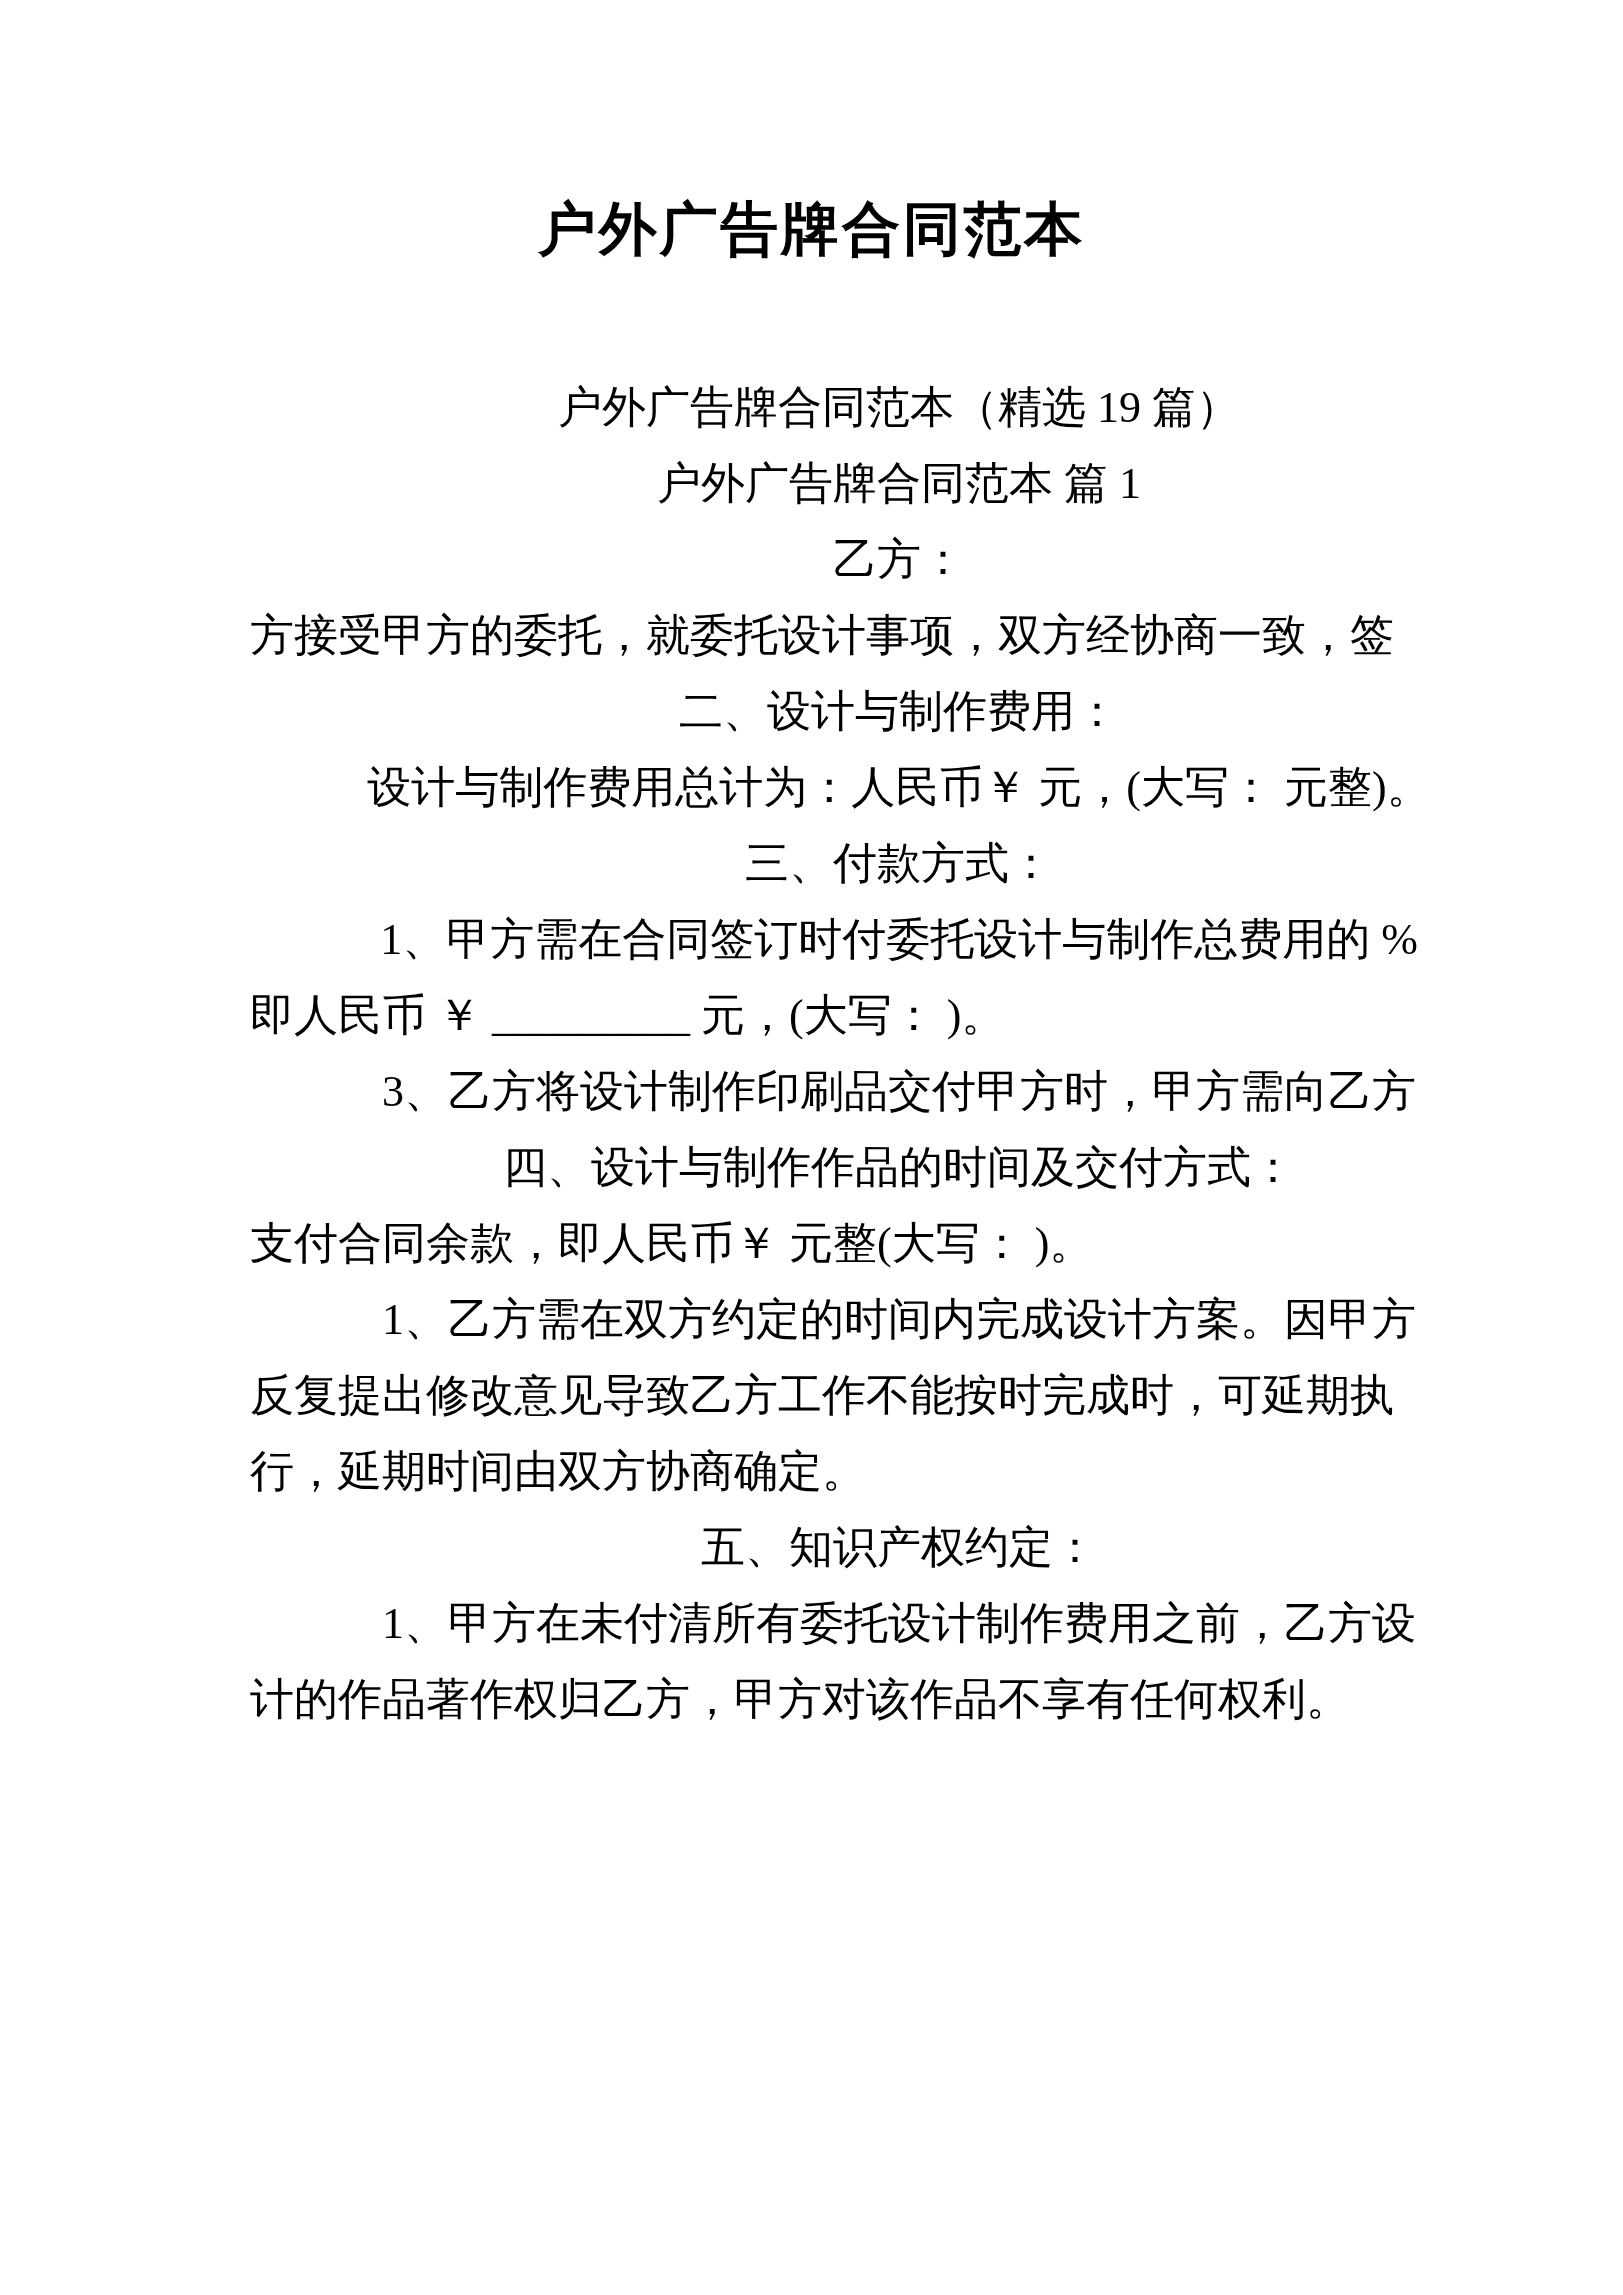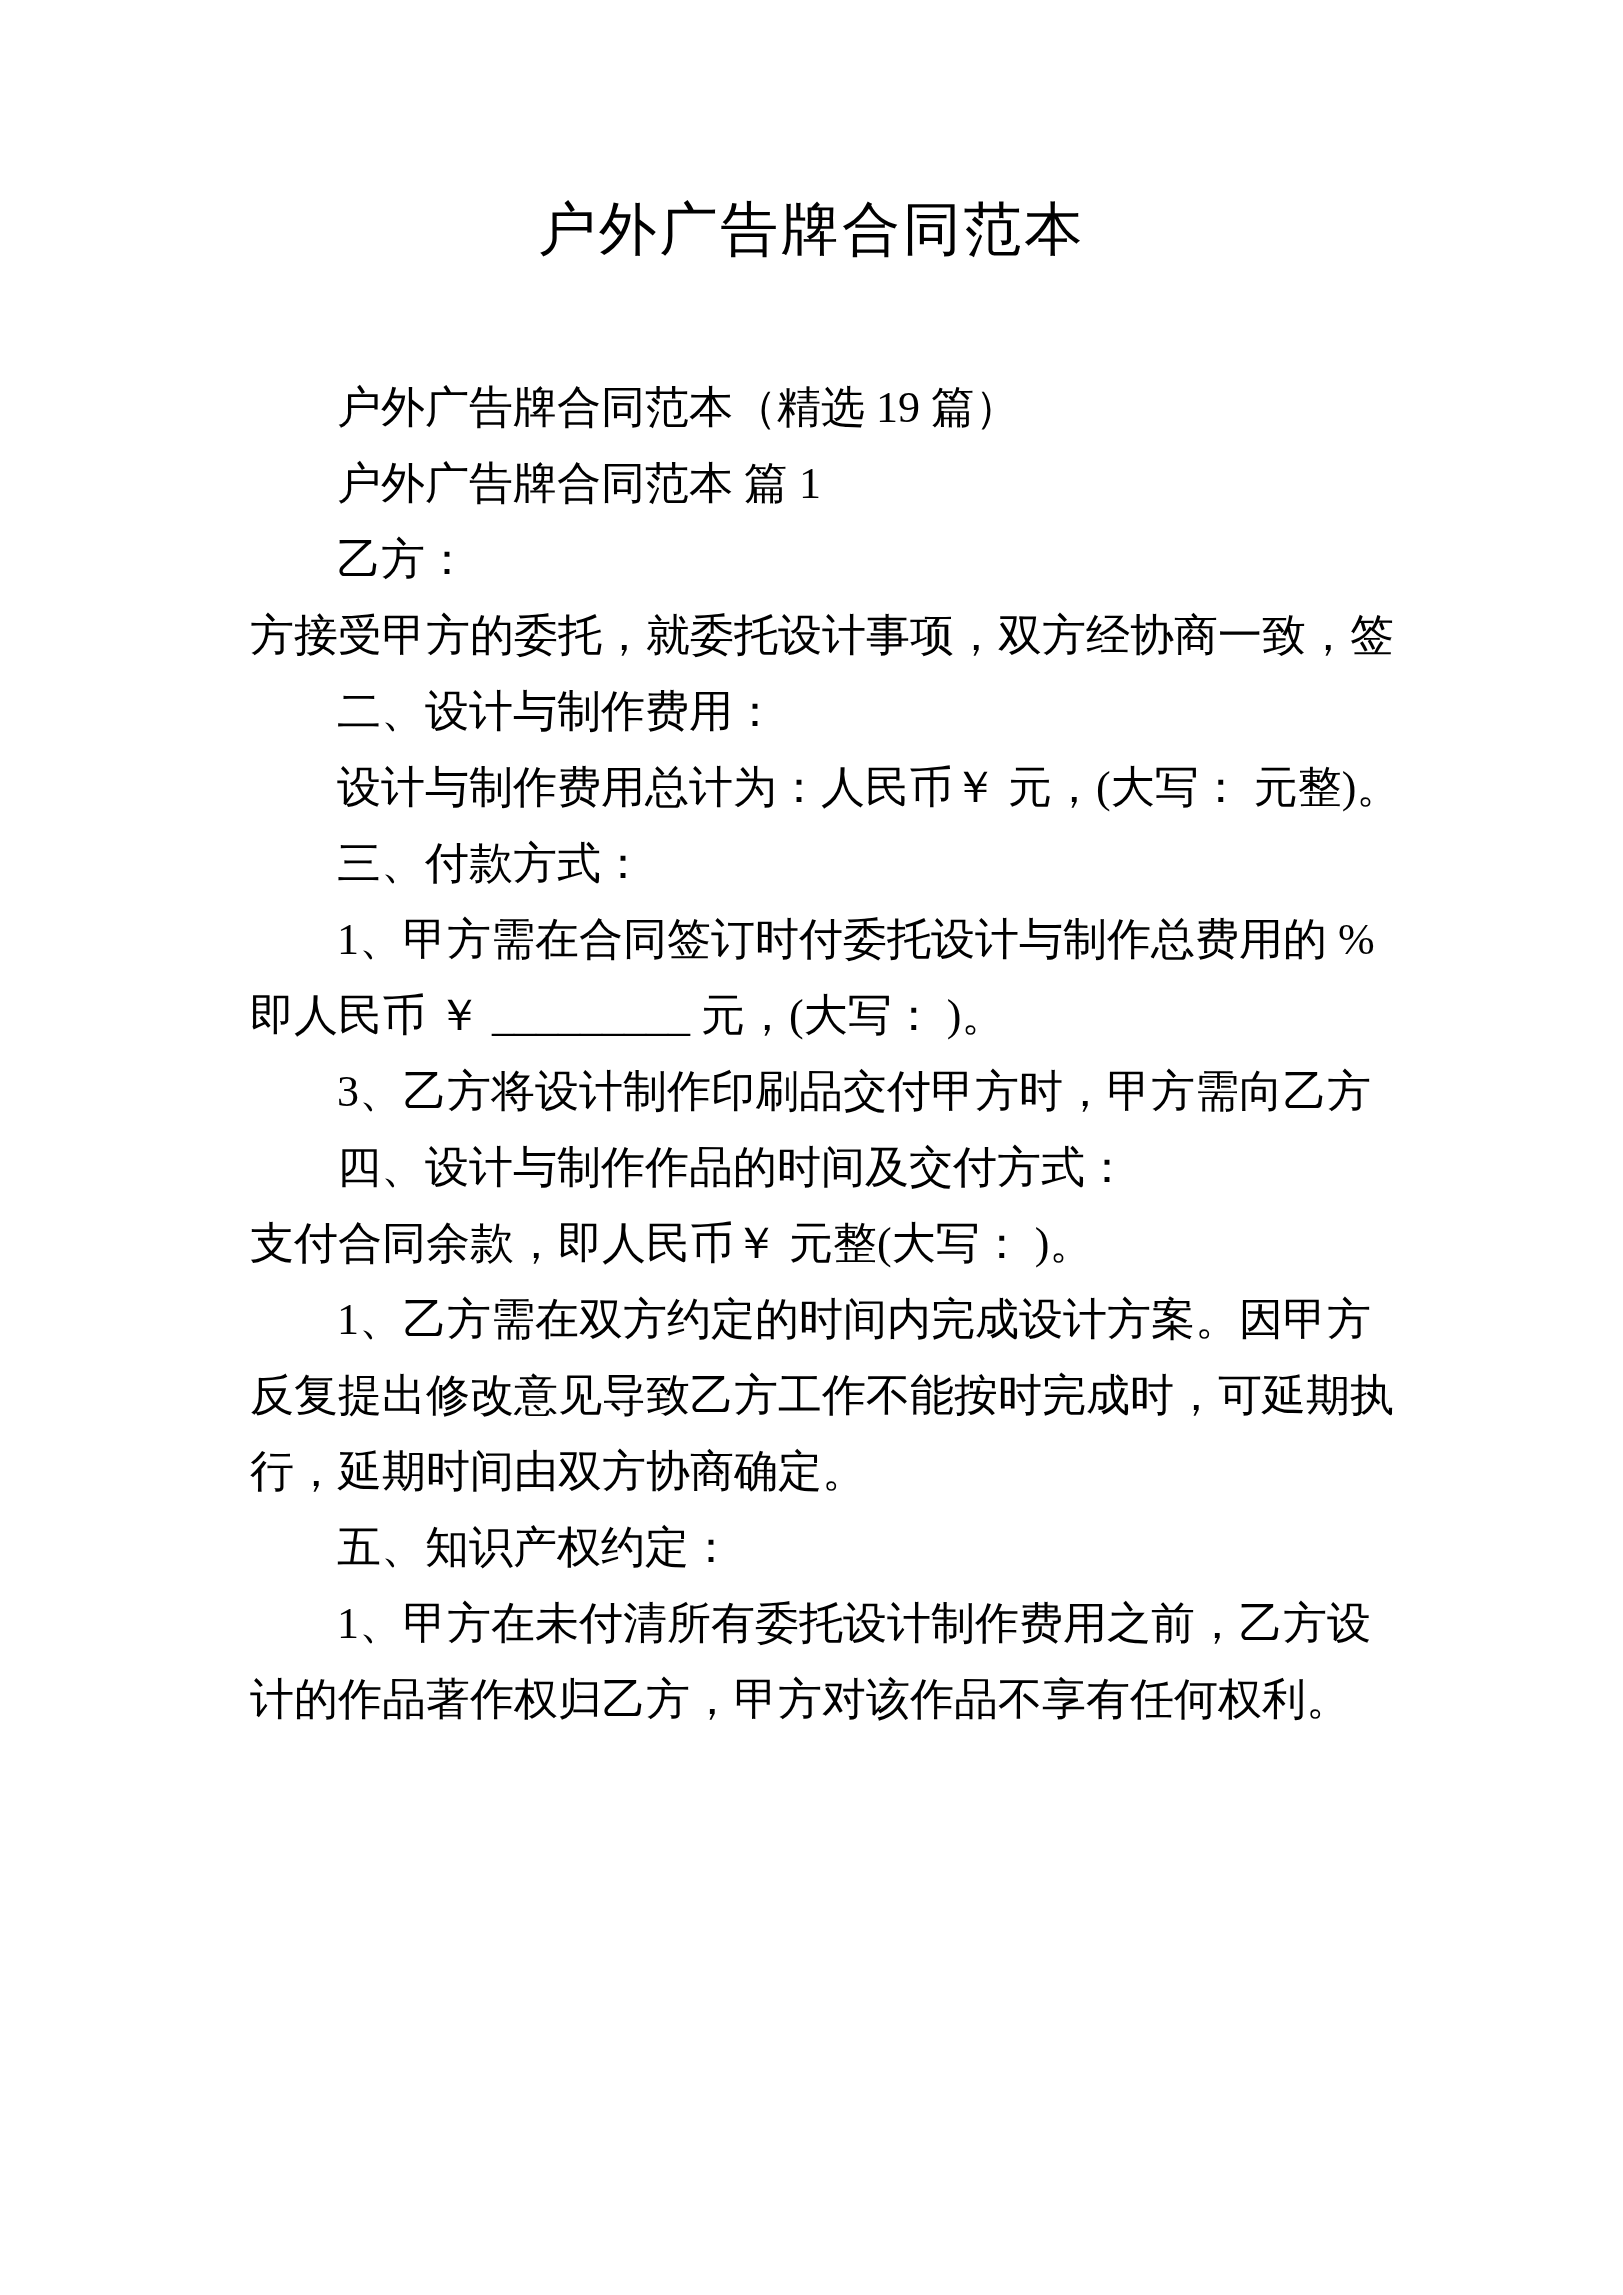--- a/index.html
+++ b/index.html
@@ -16,40 +16,41 @@
     font-family: "Liberation Serif", serif;
     overflow: hidden;
   }
   .doc-title {
     position: absolute;
     top: 195px;
     left: 0;
     width: 100%;
     text-align: center;
     font-size: 58px;
-    font-weight: 400;
+    font-weight: 700;
     letter-spacing: 2.8px;
     line-height: 1.2;
     white-space: pre;
   }
   .doc-body {
     position: absolute;
     top: 370px;
     left: 250px;
     width: 1211px;
   }
   .line {
     height: 76px;
     line-height: 76px;
     font-size: 44px;
     white-space: pre;
     letter-spacing: 0;
   }
   .line.indent {
     padding-left: 87px;
+    text-align: center;
   }
 </style>
 </head>
 <body>
 
 <div class="page">
 
   <div class="doc-title">户外广告牌合同范本</div>
 
   <div class="doc-body">

